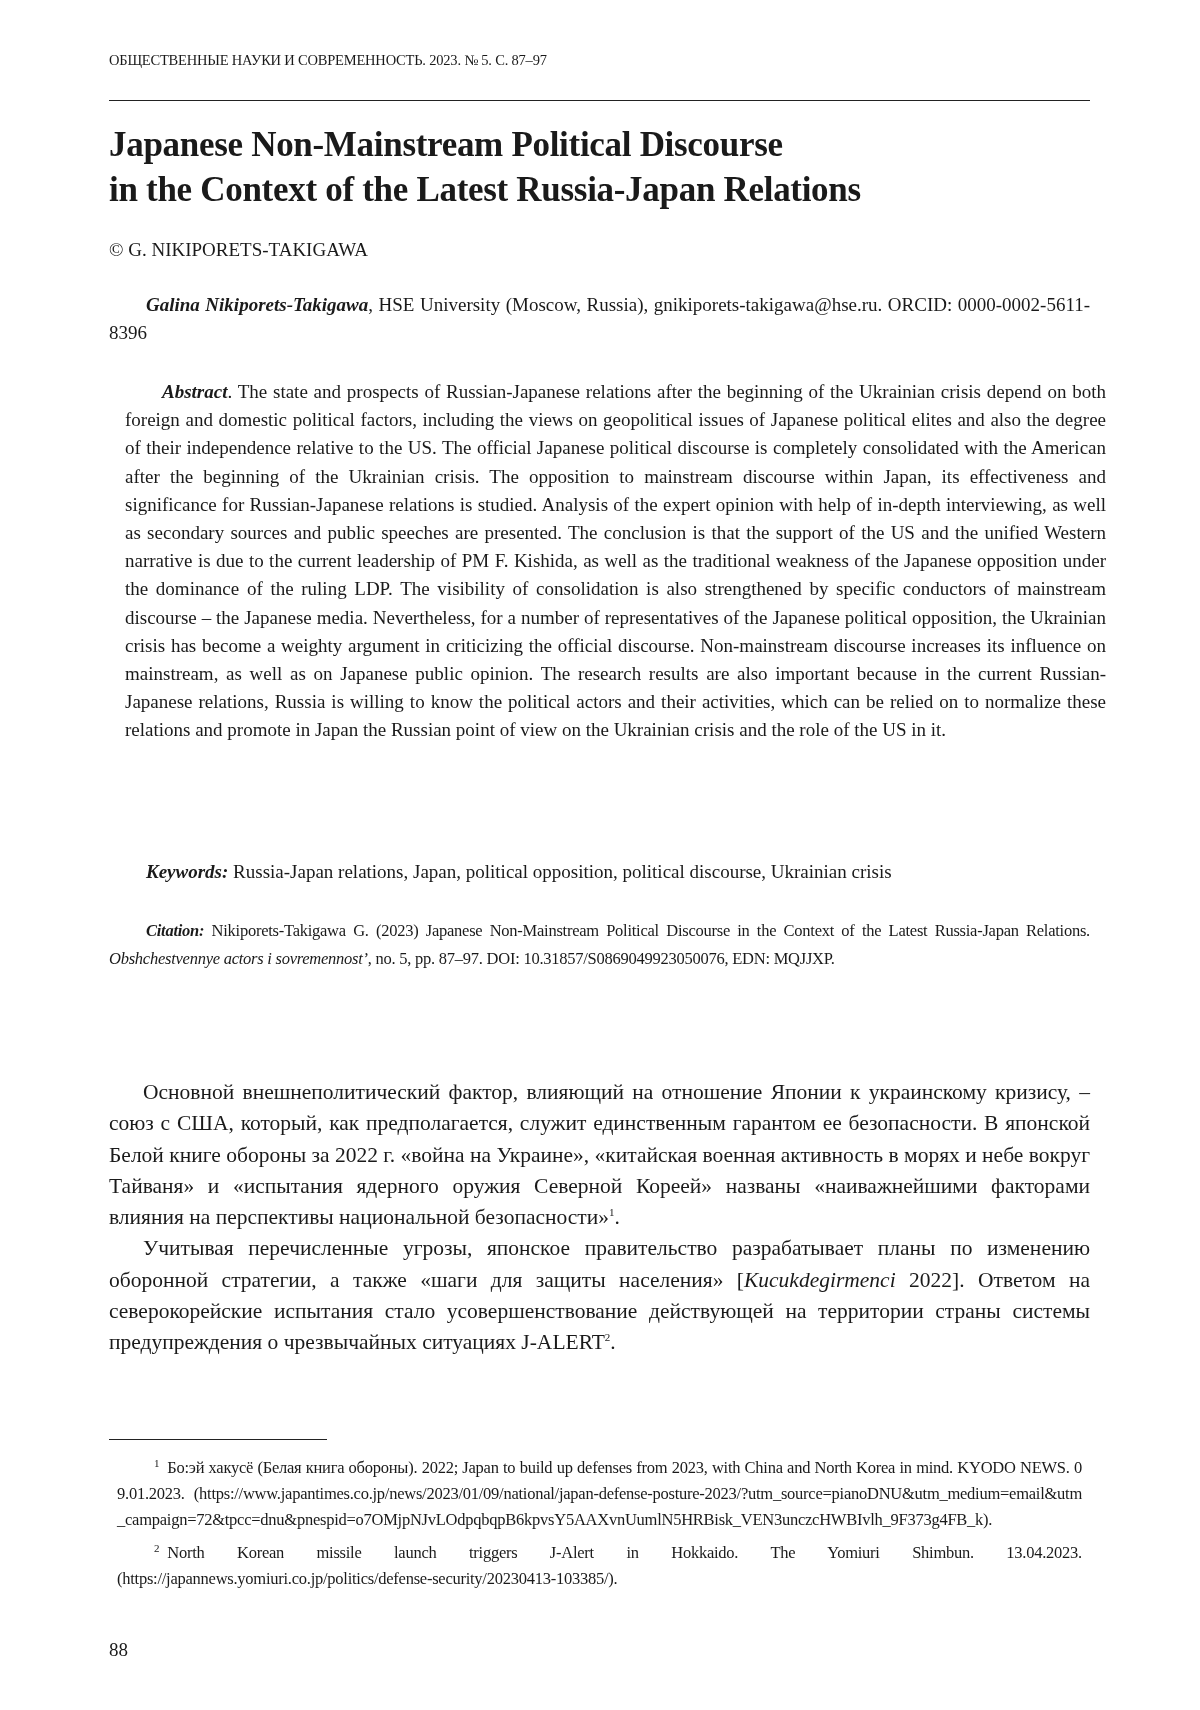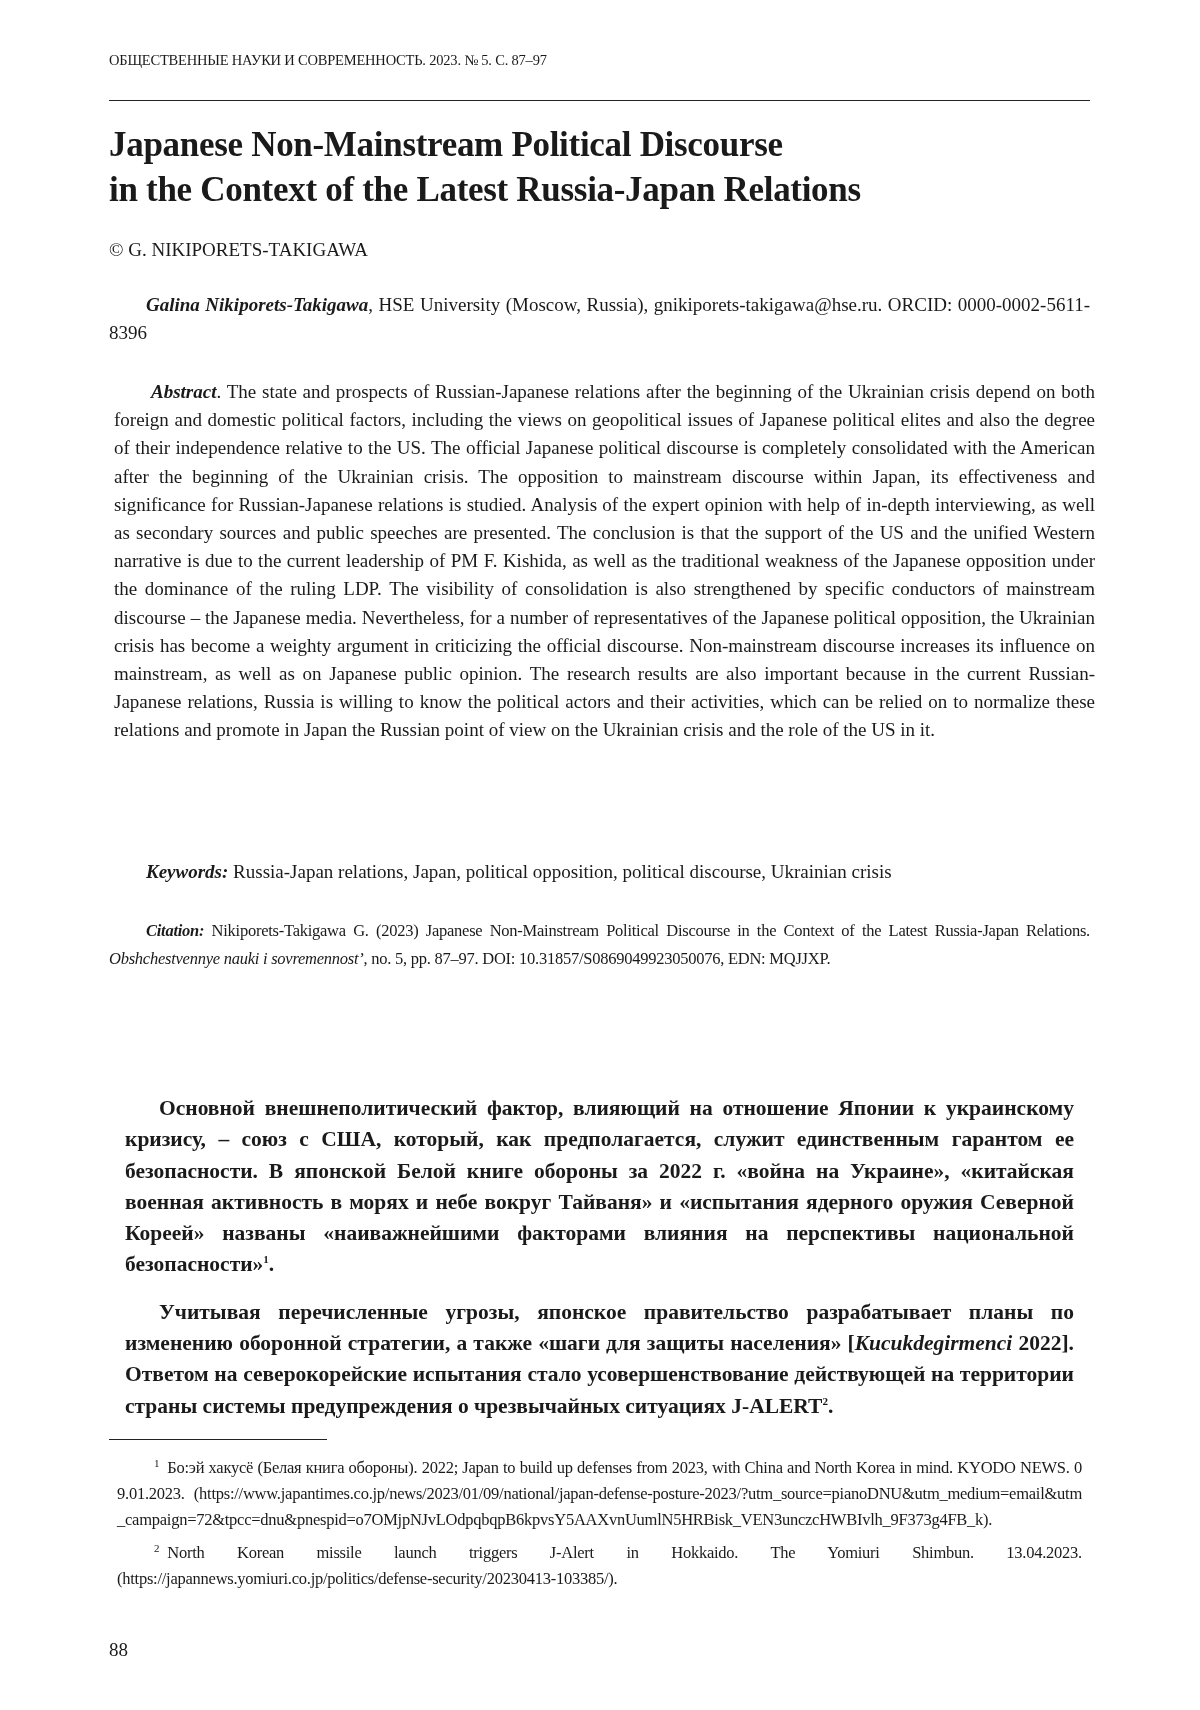--- a/index.html
+++ b/index.html
@@ -8,29 +8,29 @@
   .page { position: absolute; left: 109px; top: 0; width: 981px; }
   .running-head { position: absolute; top: 50px; left: 0; width: 981px;
                   font-weight: normal; font-size: 14.5px; line-height: 20px; letter-spacing: -0.2px; }
   .head-rule { position: absolute; top: 100px; left: 0; width: 981px; height: 0;
                border-top: 1.5px solid #222; }
   .title { position: absolute; top: 122px; left: 0; width: 981px; margin: 0;
            font-weight: bold; font-size: 35px; line-height: 45px; letter-spacing: -0.3px; }
   .copyright { position: absolute; top: 238px; left: 0; font-size: 19px; line-height: 24px; }
   .author-info { position: absolute; top: 291px; left: 0; width: 981px; font-size: 19px;
                  line-height: 28px; text-align: justify; text-indent: 37px; }
-  .abstract { position: absolute; top: 378px; left: 5px; width: 981px; font-size: 19px;
+  .abstract { position: absolute; top: 378px; left: 16px; width: 981px; font-size: 19px;
               line-height: 28.2px; text-align: justify; text-indent: 37px; }
   .keywords { position: absolute; top: 858px; left: 37px; width: 944px; font-size: 19px; line-height: 28px; }
   .citation { position: absolute; top: 917px; left: 0; width: 981px; font-size: 16.5px;
               line-height: 27.5px; text-align: justify; text-indent: 37px; letter-spacing: -0.25px; }
   b { font-weight: bold; font-style: italic; }
   .body-text { position: absolute; top: 1077px; left: 0; width: 981px; font-size: 21.5px;
                line-height: 31.3px; text-align: justify; }
-  .body-text p { margin: 16px; text-indent: 34px; font-weight: bold; }
+  .body-text p { margin: 0; text-indent: 34px; }
   sup { font-size: 11px; vertical-align: super; line-height: 0; }
   .fn-rule { position: absolute; top: 1439px; left: 0; width: 218px; border-top: 1.2px solid #222; }
   .footnotes { position: absolute; top: 1447px; left: 0; width: 981px; font-size: 16.5px;
                line-height: 25.8px; text-align: justify; letter-spacing: -0.25px; }
   .footnotes p { margin: 8px; text-indent: 37px; }
   .footnotes sup { font-size: 11px; margin-right: 8px; }
   .page-number { position: absolute; top: 1638px; left: 0; font-size: 19px; line-height: 24px; }
   .url { word-break: break-all; }
 </style>
 </head>
@@ -49,21 +49,21 @@
   </h1>
 
   <div class="copyright">© G. NIKIPORETS-TAKIGAWA</div>
 
   <div class="author-info"><b>Galina Nikiporets-Takigawa</b><span>, HSE University (Moscow, Russia), gnikiporets-takigawa@hse.ru. ORCID: 0000-0002-5611-8396</span></div>
 
   <div class="abstract"><b>Abstract</b><span>. The state and prospects of Russian-Japanese relations after the beginning of the Ukrainian crisis depend on both foreign and domestic political factors, including the views on geopolitical issues of Japanese political elites and also the degree of their independence relative to the US. The official Japanese political discourse is completely consolidated with the American after the beginning of the Ukrainian crisis. The opposition to mainstream discourse within Japan, its effectiveness and significance for Russian-Japanese relations is studied. Analysis of the expert opinion with help of in-depth interviewing, as well as secondary sources and public speeches are presented. The conclusion is that the support of the US and the unified Western narrative is due to the current leadership of PM F. Kishida, as well as the traditional weakness of the Japanese opposition under the dominance of the ruling LDP. The visibility of consolidation is also strengthened by specific conductors of mainstream discourse – the Japanese media. Nevertheless, for a number of representatives of the Japanese political opposition, the Ukrainian crisis has become a weighty argument in criticizing the official discourse. Non-mainstream discourse increases its influence on mainstream, as well as on Japanese public opinion. The research results are also important because in the current Russian-Japanese relations, Russia is willing to know the political actors and their activities, which can be relied on to normalize these relations and promote in Japan the Russian point of view on the Ukrainian crisis and the role of the US in it.</span></div>
 
   <div class="keywords"><b>Keywords:</b><span> Russia-Japan relations, Japan, political opposition, political discourse, Ukrainian crisis</span></div>
 
-  <div class="citation"><b>Citation:</b><span> Nikiporets-Takigawa G. (2023) Japanese Non-Mainstream Political Discourse in the Context of the Latest Russia-Japan Relations. </span><i>Obshchestvennye nauki i sovremennost’</i><span>, no. 5, pp. 87–97. DOI: 10.31857/S086904992305007­6, EDN: MQJJXP.</span></div>
+  <div class="citation"><b>Citation:</b><span> Nikiporets-Takigawa G. (2023) Japanese Non-Mainstream Political Discourse in the Context of the Latest Russia-Japan Relations. </span><i>Obshchestvennye actors i sovremennost’</i><span>, no. 5, pp. 87–97. DOI: 10.31857/S086904992305007­6, EDN: MQJJXP.</span></div>
 
   <div class="body-text">
     <p><span>Основной внешнеполитический фактор, влияющий на отношение Японии к украинскому кризису, – союз с США, который, как предполагается, служит единственным гарантом ее безопасности. В японской Белой книге обороны за 2022 г. «война на Украине», «китайская военная активность в морях и небе вокруг Тайваня» и «испытания ядерного оружия Северной Кореей» названы «наиважнейшими факторами влияния на перспективы национальной безопасности»</span><sup>1</sup><span>.</span></p>
     <p><span>Учитывая перечисленные угрозы, японское правительство разрабатывает планы по изменению оборонной стратегии, а также «шаги для защиты населения» [</span><i>Kucukdegirmenci</i><span> 2022]. Ответом на северокорейские испытания стало усовершенствование действующей на территории страны системы предупреждения о чрезвычайных ситуациях J-ALERT</span><sup>2</sup><span>.</span></p>
   </div>
 
   <div class="fn-rule"></div>
 
   <div class="footnotes">
     <p><sup>1</sup><span class="url">Бо:эй хакусё (Белая книга обороны). 2022; Japan to build up defenses from 2023, with China and North Korea in mind. KYODO NEWS. 09.01.2023. (https://www.japantimes.co.jp/news/2023/01/09/national/japan-defense-posture-2023/?utm_source=pianoDNU&amp;utm_medium=email&amp;utm_campaign=72&amp;tpcc=dnu&amp;pnespid=o7OMjpNJvLOdpqbqpB6kpvsY5AAXvnUumlN5HRBisk_VEN3unczcHWBIvlh_9F373g4FB_k).</span></p>

